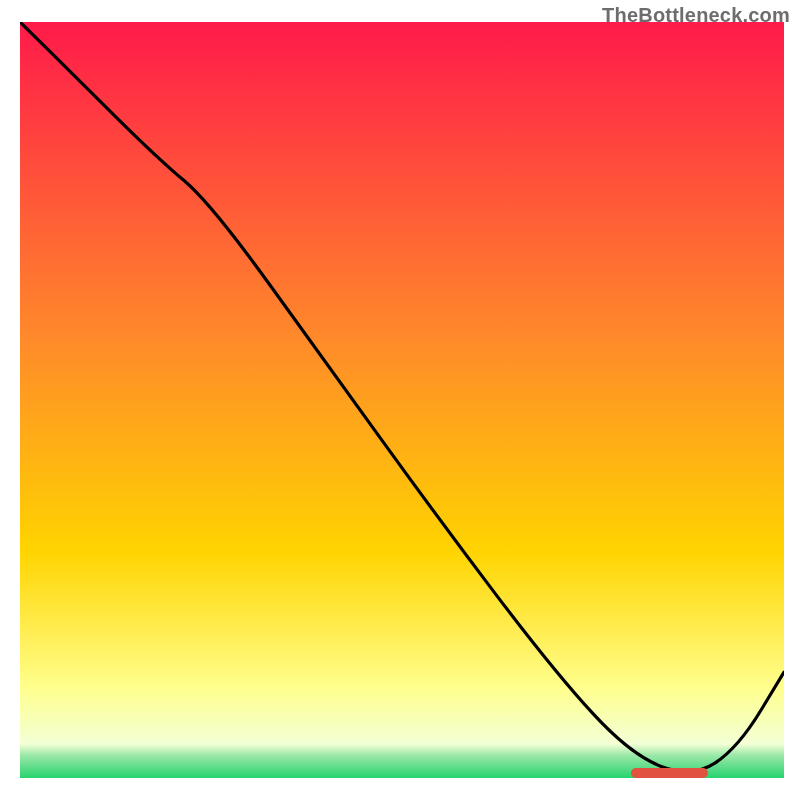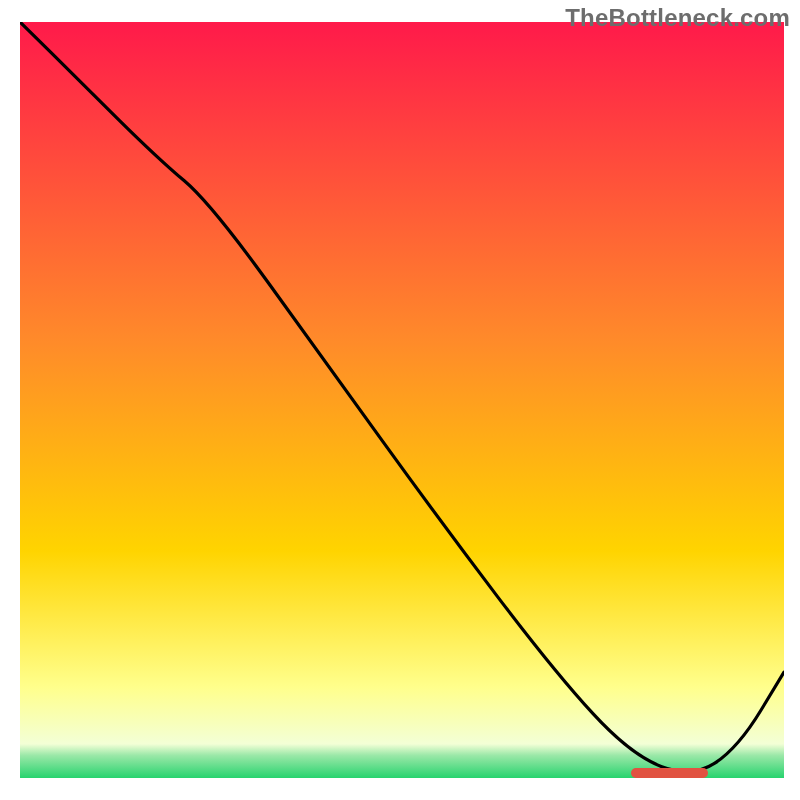--- a/index.html
+++ b/index.html
@@ -13,21 +13,21 @@
   }
   .container {
     position: relative;
     width: 800px;
     height: 800px;
   }
   .watermark {
     position: absolute;
     top: 4px;
     right: 10px;
-    font-size: 24px;
+    font-size: 20px;
     font-weight: bold;
     color: #6d6d6d;
     letter-spacing: 0.2px;
     z-index: 5;
   }
   .plot-area {
     position: absolute;
     left: 20px;
     top: 22px;
     width: 764px;

